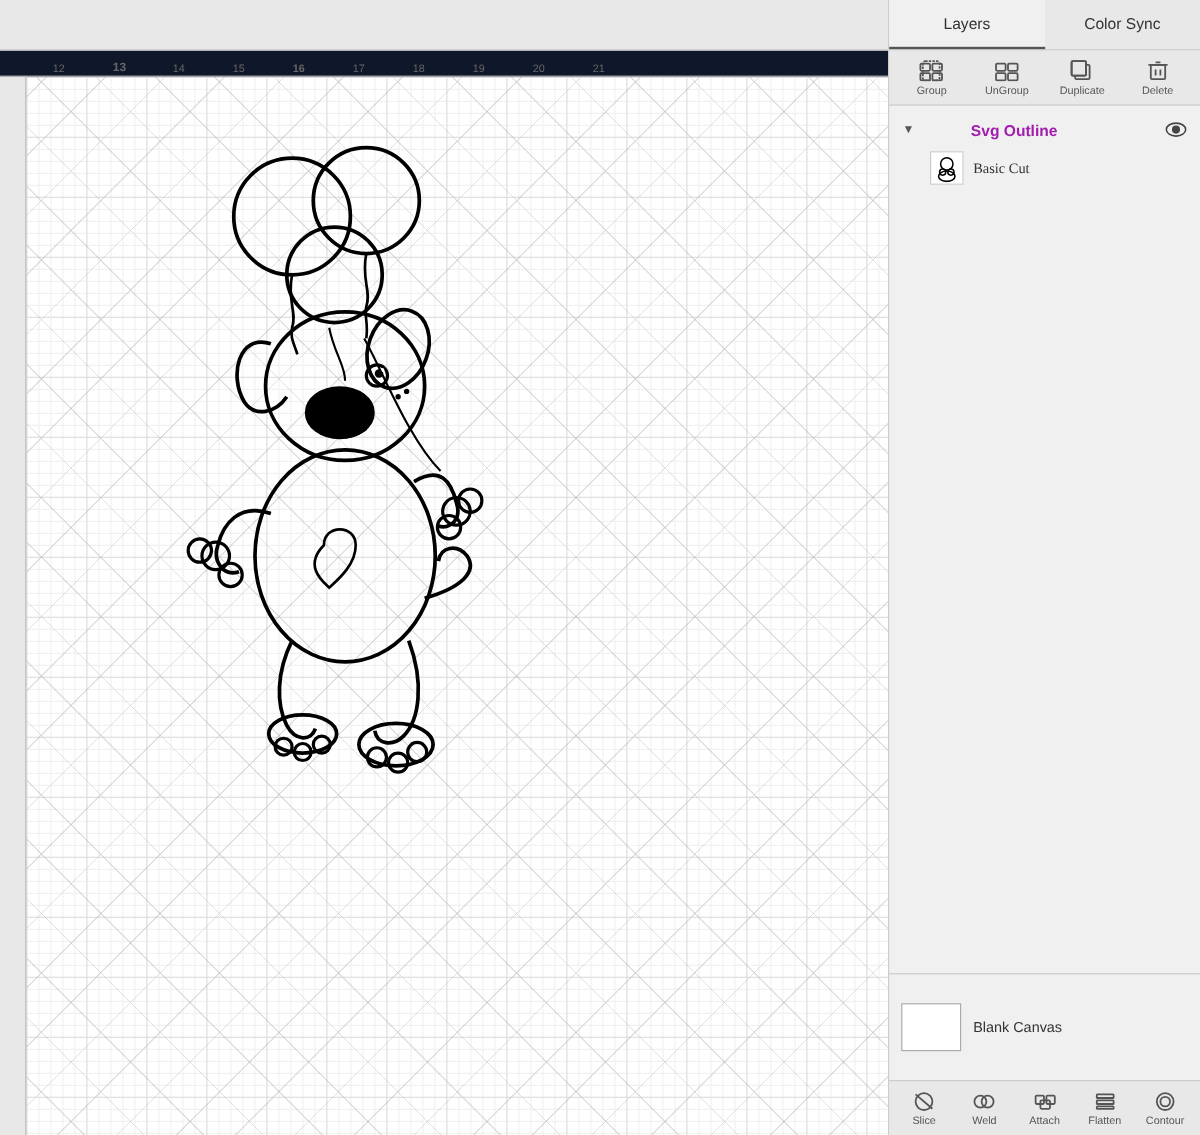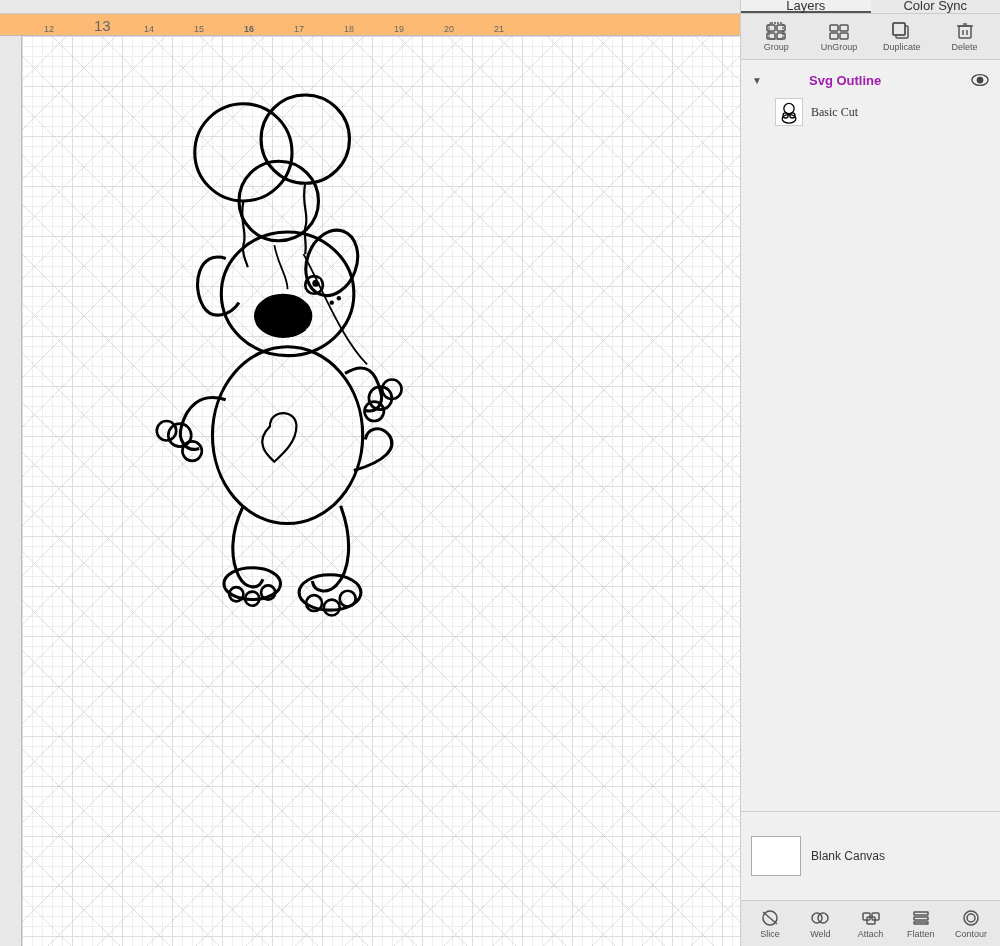--- a/index.html
+++ b/index.html
@@ -3,21 +3,21 @@
   <meta charset="utf-8">
   <style>
     * { box-sizing: border-box; margin: 0; padding: 0; }
     body { width: 1000px; height: 946px; overflow: hidden; font-family: Arial, sans-serif; background: #d0d0d0; display: flex; flex-direction: column; }
 
     
     .tab-bar {
       display: flex;
       background: #e8e8e8;
       border-bottom: 1px solid #ccc;
-      height: 14px;
+      height: 42px;
       flex-shrink: 0;
     }
     .tab-bar-left { flex: 1; }
     .tab-bar-right {
       display: flex;
       width: 260px;
       border-left: 1px solid #ccc;
     }
     .tab {
       display: flex;
@@ -48,21 +48,21 @@
       position: relative;
       overflow: hidden;
       background: #c8c8c8;
     }
 
     
     .ruler-top {
       position: absolute;
       top: 0; left: 0; right: 0;
       height: 22px;
-      background: #fdba74;
+      background: #0f172a;
       border-bottom: 1px solid #bbb;
       display: flex;
       align-items: flex-end;
       overflow: hidden;
       z-index: 10;
     }
     .ruler-left {
       position: absolute;
       top: 22px; left: 0; bottom: 0;
       width: 22px;
@@ -290,21 +290,21 @@
   </div>
 </div>
 
 <div class="main-area">
 
   <div class="canvas-area">
 
     <div class="ruler-top">
       <div class="ruler-h-container">
         <span style="position:absolute; left:22px; bottom:2px; font-size:9px; color:#666;">12</span>
-        <span style="position:absolute; left:72px; bottom:2px; font-size:15px; color:#666;">13</span>
+        <span style="position:absolute; left:72px; bottom:2px; font-size:10px; color:#666;font-weight:bold;">13</span>
         <span style="position:absolute; left:122px; bottom:2px; font-size:9px; color:#666;">14</span>
         <span style="position:absolute; left:172px; bottom:2px; font-size:9px; color:#666;">15</span>
         <span style="position:absolute; left:222px; bottom:2px; font-size:9px; color:#666;font-weight:bold;">16</span>
         <span style="position:absolute; left:272px; bottom:2px; font-size:9px; color:#666;">17</span>
         <span style="position:absolute; left:322px; bottom:2px; font-size:9px; color:#666;margin-top:15px;">18</span>
         <span style="position:absolute; left:372px; bottom:2px; font-size:9px; color:#666;">19</span>
         <span style="position:absolute; left:422px; bottom:2px; font-size:9px; color:#666;">20</span>
         <span style="position:absolute; left:472px; bottom:2px; font-size:9px; color:#666;">21</span>
       </div>
     </div>

